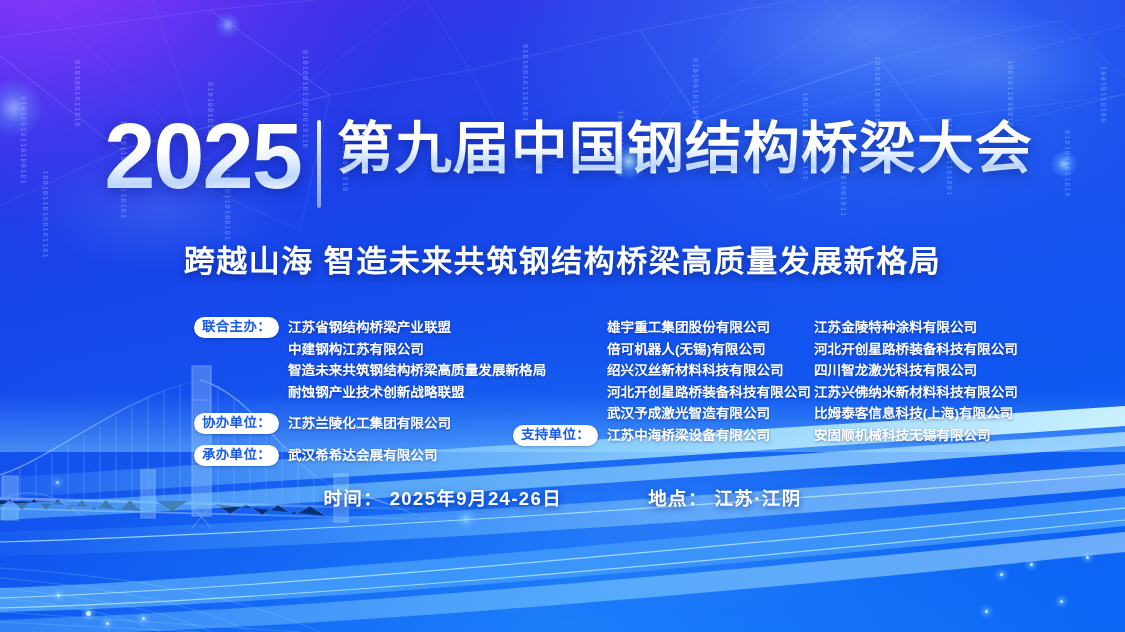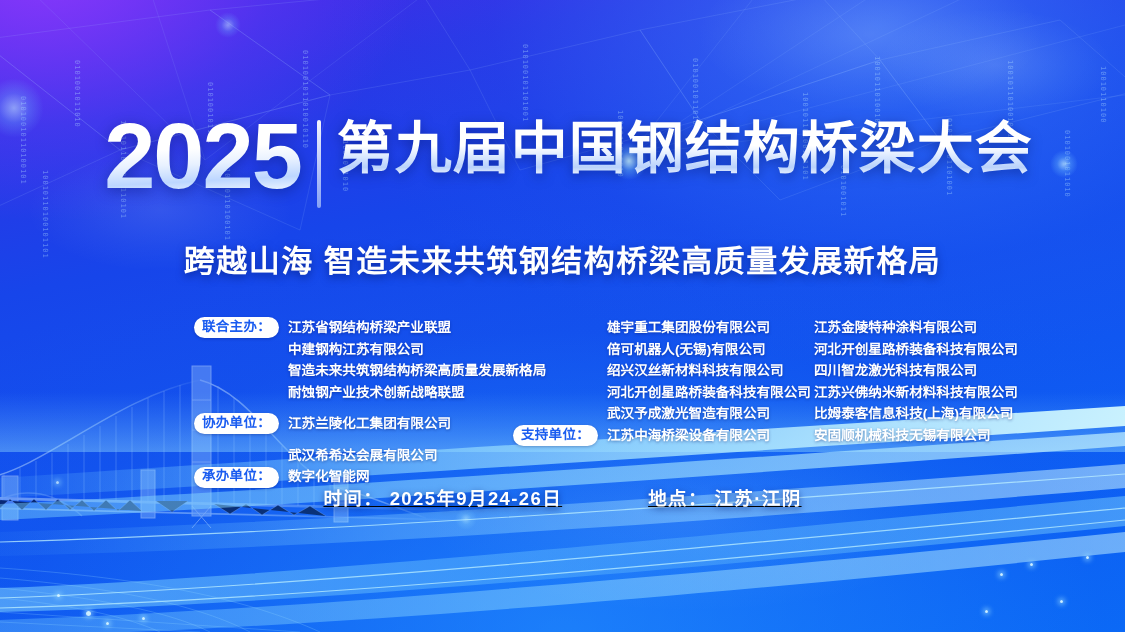--- a/index.html
+++ b/index.html
@@ -131,21 +131,20 @@
     white-space:nowrap;
     text-shadow:0 1px 3px rgba(4,22,105,.45);
   }
   .col-right .nm{line-height:21.5px;}
   .plain-list{margin-left:0;}
 
   .footer{
     position:absolute;left:0;right:0;top:484px;
     display:flex;justify-content:center;align-items:center;
     gap:86px;
-    text-decoration:underline;
   }
   .foot-item{
     font-size:18.5px;font-weight:700;
     color:#ffffff;
     letter-spacing:1.4px;
     white-space:nowrap;
     text-shadow:0 2px 6px rgba(4,22,105,.6);
   }
 </style>
 </head>
@@ -367,21 +366,20 @@
           <div class="pill">协办单位：</div>
           <div class="names">
             <div class="nm">江苏兰陵化工集团有限公司</div>
           </div>
         </div>
 
         <div class="grp">
           <div class="pill">承办单位：</div>
           <div class="names">
             <div class="nm">武汉希希达会展有限公司</div>
-            <div class="nm">数字化智能网</div>
           </div>
         </div>
 
       </div>
 
       <div class="col col-mid">
         <div class="grp">
           <div class="pill">支持单位：</div>
           <div class="names">
             <div class="nm">雄宇重工集团股份有限公司</div>

